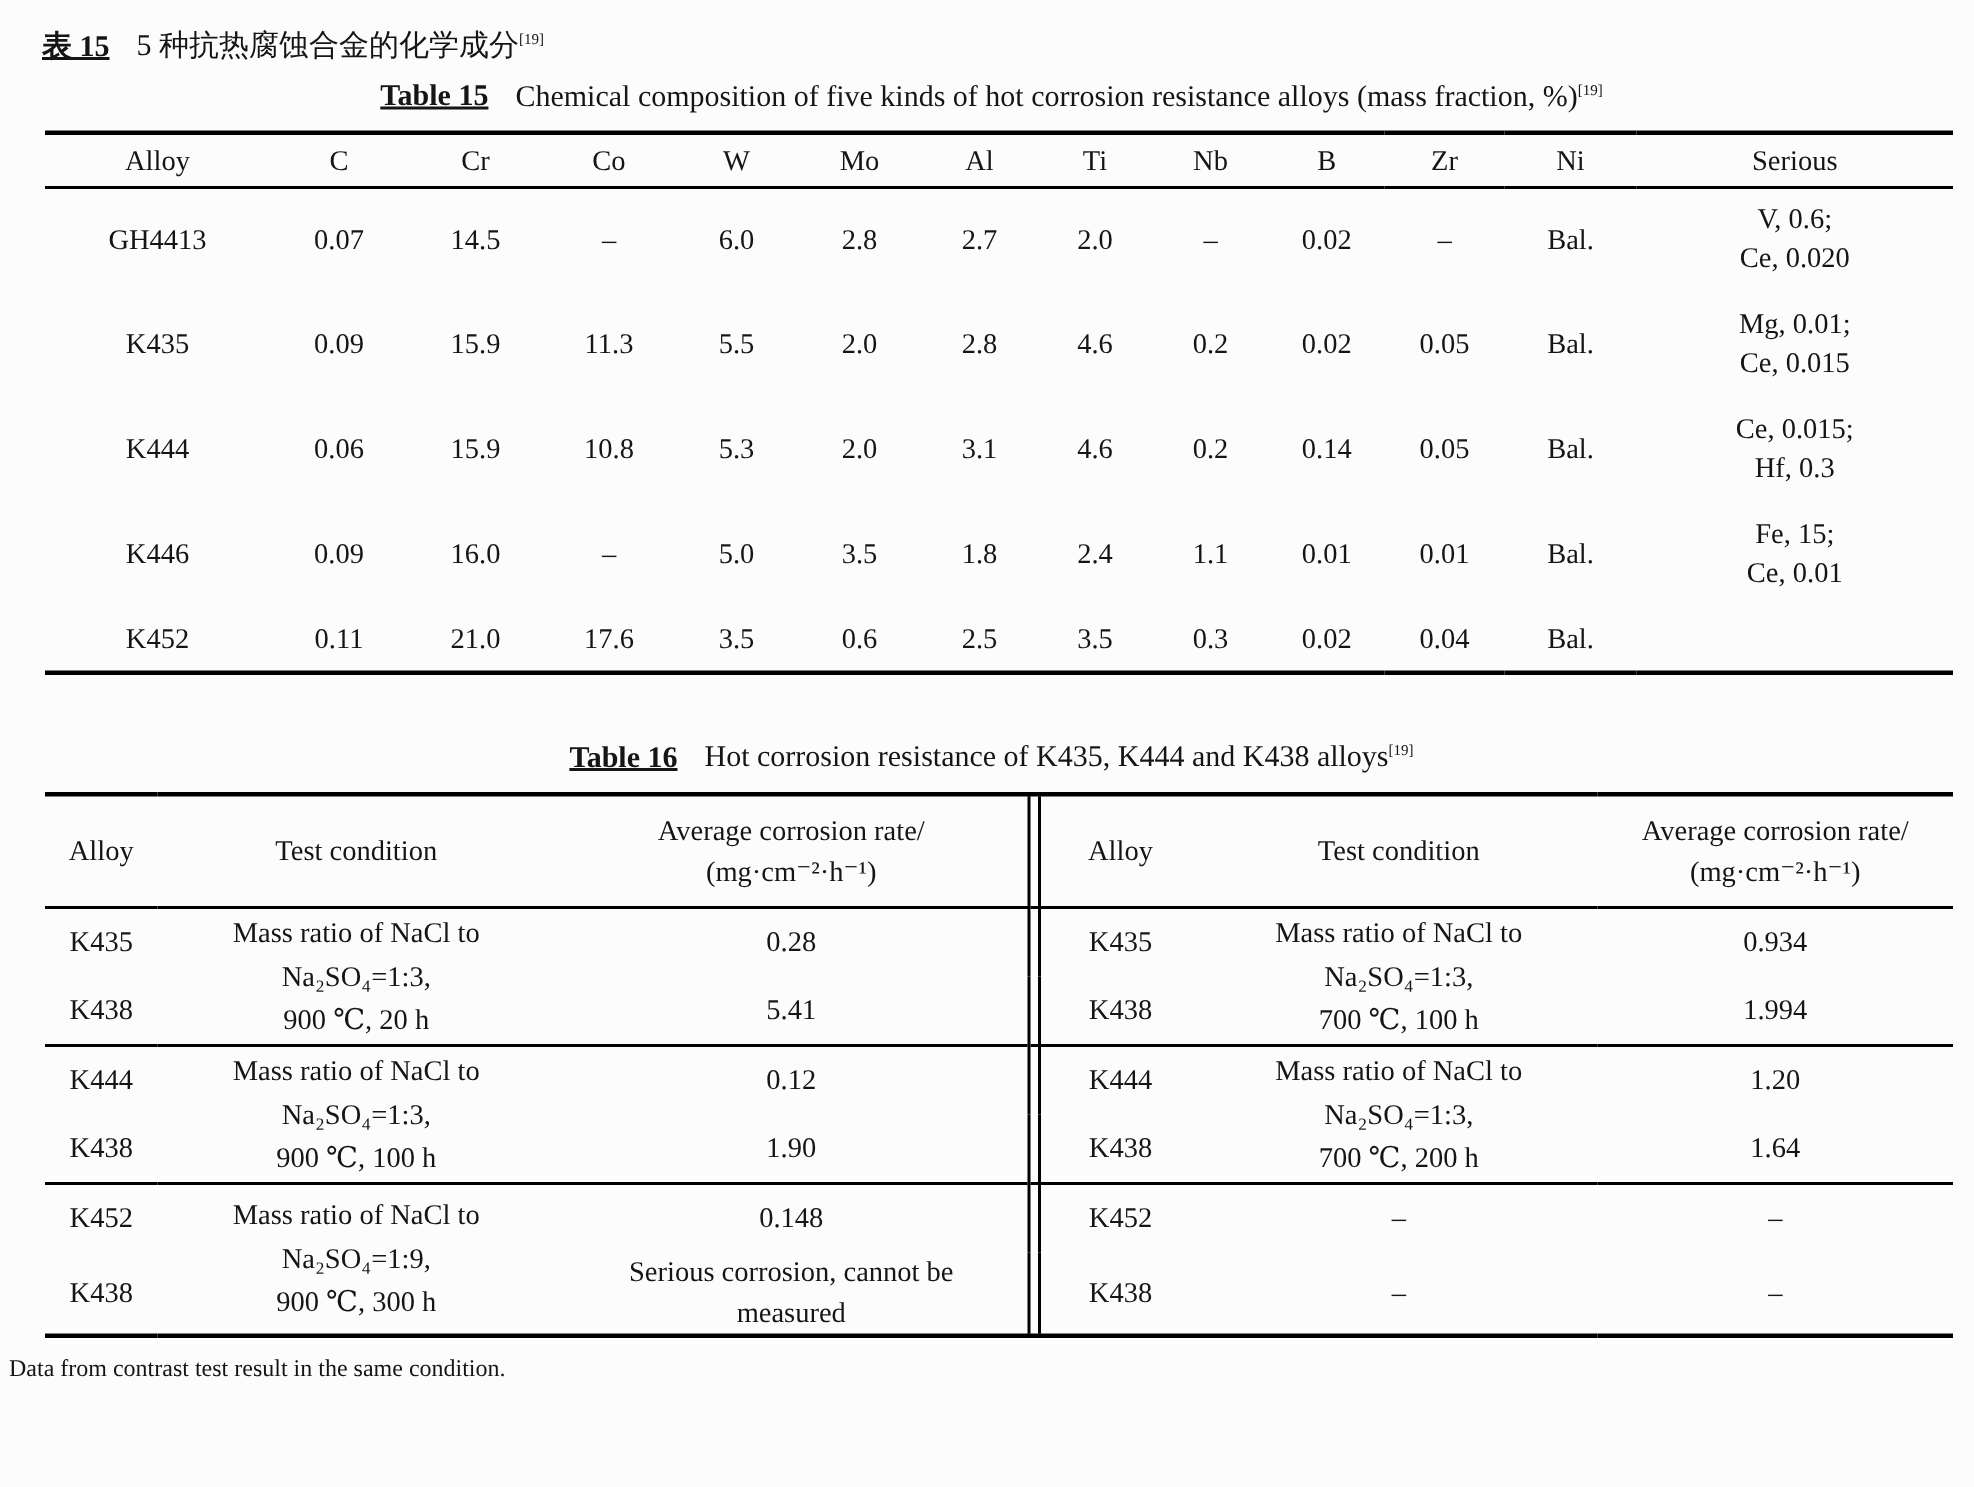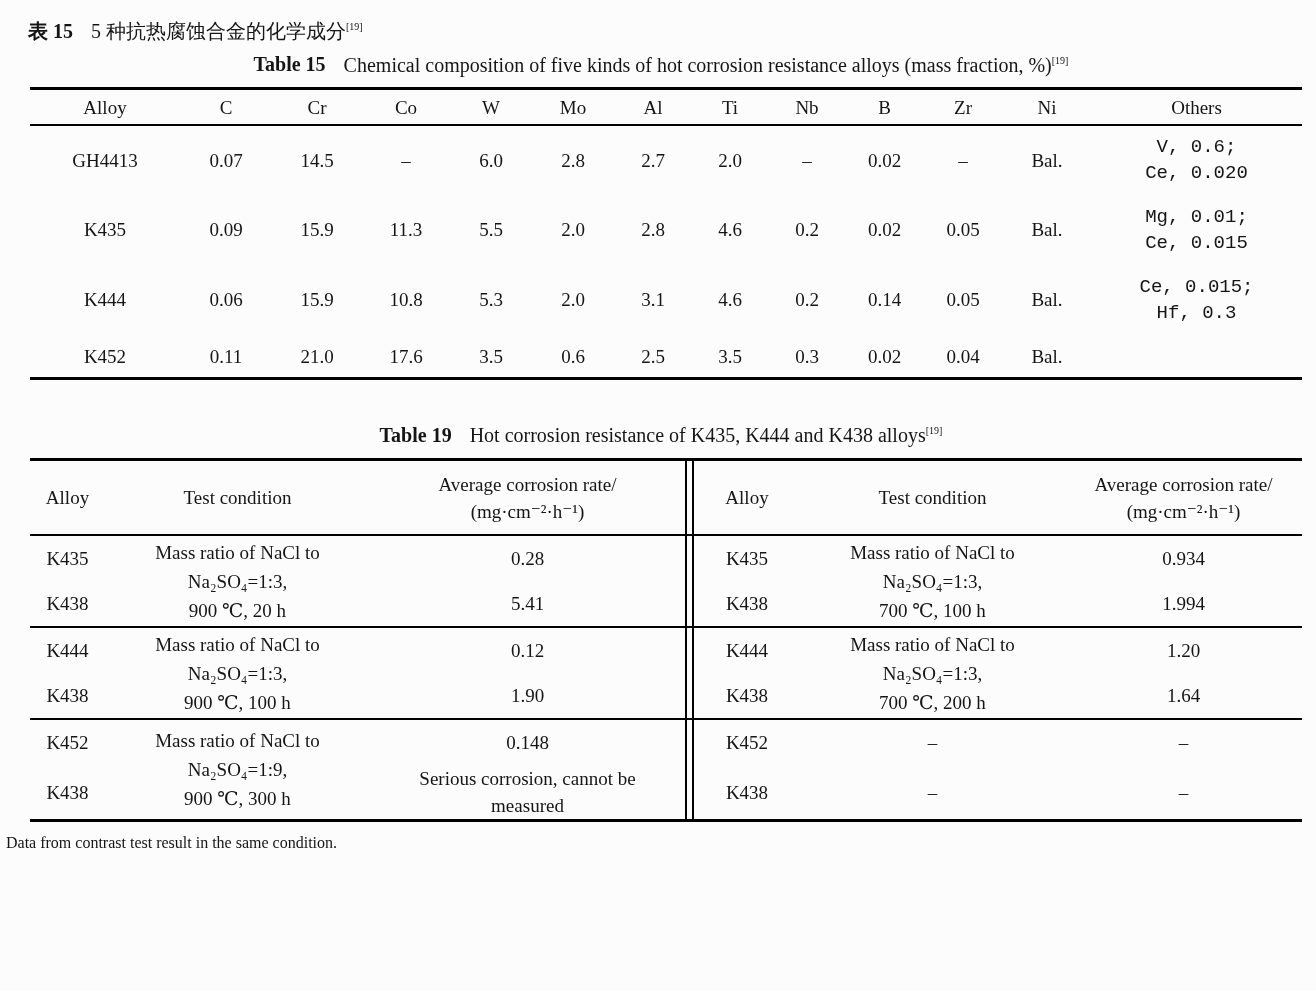--- a/index.html
+++ b/index.html
@@ -7,37 +7,37 @@
     width:1316px; height:991px;
     background:#fcfcfc;
     color:#151515;
     font-family:"Liberation Serif","DejaVu Serif",serif;
     overflow:hidden;
   }
   .page { padding:8px 14px 0 0; }
 
   
   .cap { margin:6px 0 4px 28px; font-size:20px; line-height:26px; }
-  .cap .lbl { font-weight:bold; margin-right:18px; }
+  .cap .lbl { font-weight:bold; margin-right:18px;text-decoration:underline; }
   .cap sup { font-size:10px;margin-top:11px; }
   .cap-en { margin:4px 0 10px 20px;text-align:center; }
 
   
   table { border-collapse:collapse; table-layout:fixed; }
   td, th { font-size:19px; font-weight:normal; text-align:center; vertical-align:middle;
            padding:0 2px; white-space:pre-line; line-height:27px; }
 
   
   .t15 { width:1272px; margin-left:30px;
          border-top:3px solid #000; border-bottom:3px solid #000; }
   .t15 thead tr { height:36px; }
   .t15 thead th { border-bottom:2px solid #000; }
   .t15 tbody tr { height:70px; }
   .t15 tbody tr.short { height:44px; }
-  .t15 .others { line-height:26px;font-family:Liberation Mono, monospace; }
+  .t15 .others { line-height:26px; }
 
   
   .t16 { width:1272px; margin-left:30px; margin-top:6px;
          border-top:3px solid #000; border-bottom:3px solid #000; }
   .t16 thead tr { height:76px; }
   .t16 thead th, .t16 thead td { border-bottom:2px solid #000; }
   .t16 tbody tr { height:46px; }
   .t16 tr.block-start td { border-top:2px solid #000; }
   .t16 td.div { border-left:2px solid #000; border-right:2px solid #000; padding:0; }
   .t16 .cond { line-height:29px; }
@@ -81,21 +81,21 @@
         <th>Cr</th>
         <th>Co</th>
         <th>W</th>
         <th>Mo</th>
         <th>Al</th>
         <th>Ti</th>
         <th>Nb</th>
         <th>B</th>
         <th>Zr</th>
         <th>Ni</th>
-        <th>Others</th>
+        <th>Serious</th>
       </tr>
     </thead>
     <tbody>
       <tr>
         <td>GH4413</td>
         <td>0.07</td>
         <td>14.5</td>
         <td>–</td>
         <td>6.0</td>
         <td>2.8</td>
@@ -132,20 +132,36 @@
         <td>5.3</td>
         <td>2.0</td>
         <td>3.1</td>
         <td>4.6</td>
         <td>0.2</td>
         <td>0.14</td>
         <td>0.05</td>
         <td>Bal.</td>
         <td class="others">Ce, 0.015;
 Hf, 0.3</td>
+      </tr>
+      <tr>
+        <td>K446</td>
+        <td>0.09</td>
+        <td>16.0</td>
+        <td>–</td>
+        <td>5.0</td>
+        <td>3.5</td>
+        <td>1.8</td>
+        <td>2.4</td>
+        <td>1.1</td>
+        <td>0.01</td>
+        <td>0.01</td>
+        <td>Bal.</td>
+        <td class="others">Fe, 15;
+Ce, 0.01</td>
       </tr>
       <tr class="short">
         <td>K452</td>
         <td>0.11</td>
         <td>21.0</td>
         <td>17.6</td>
         <td>3.5</td>
         <td>0.6</td>
         <td>2.5</td>
         <td>3.5</td>
@@ -154,21 +170,21 @@
         <td>0.04</td>
         <td>Bal.</td>
         <td class="others"></td>
       </tr>
     </tbody>
   </table>
 
   <div class="spacer-lg"></div>
 
   <div class="cap cap-en">
-    <span class="lbl">Table 19</span><span>Hot corrosion resistance of K435, K444 and K438 alloys</span><sup>[19]</sup>
+    <span class="lbl">Table 16</span><span>Hot corrosion resistance of K435, K444 and K438 alloys</span><sup>[19]</sup>
   </div>
 
   <table class="t16">
     <colgroup>
       <col style="width:75px">
         <col style="width:265px">
         <col style="width:316px">
       <col style="width:7px">
       <col style="width:107px">
         <col style="width:265px">

